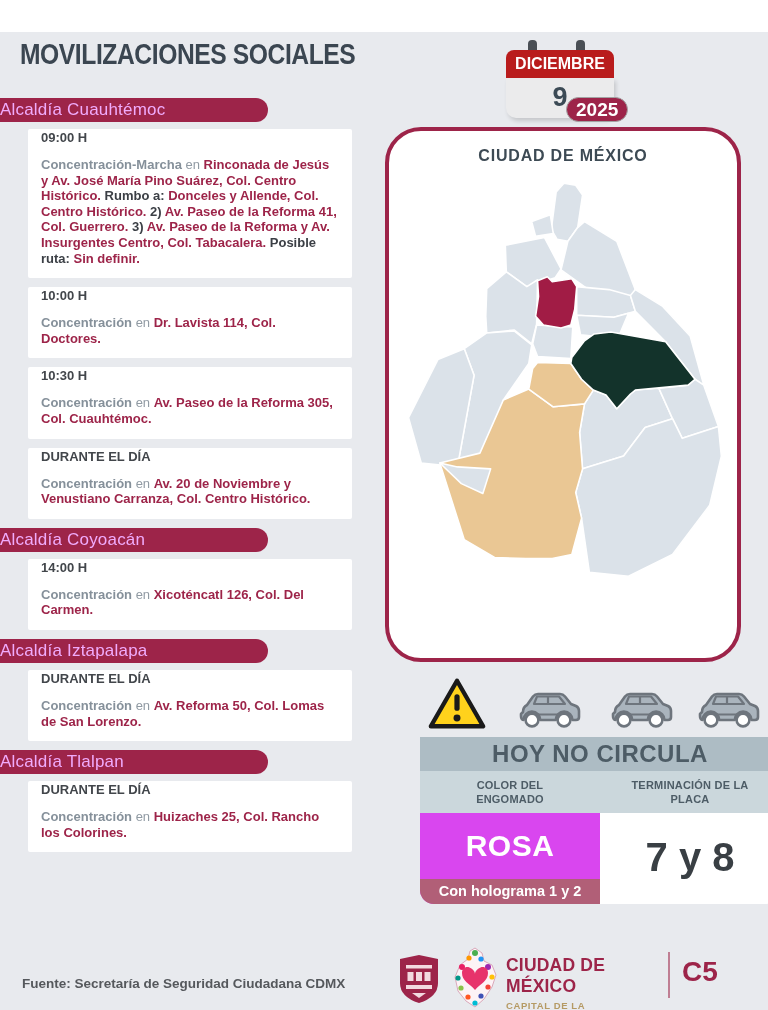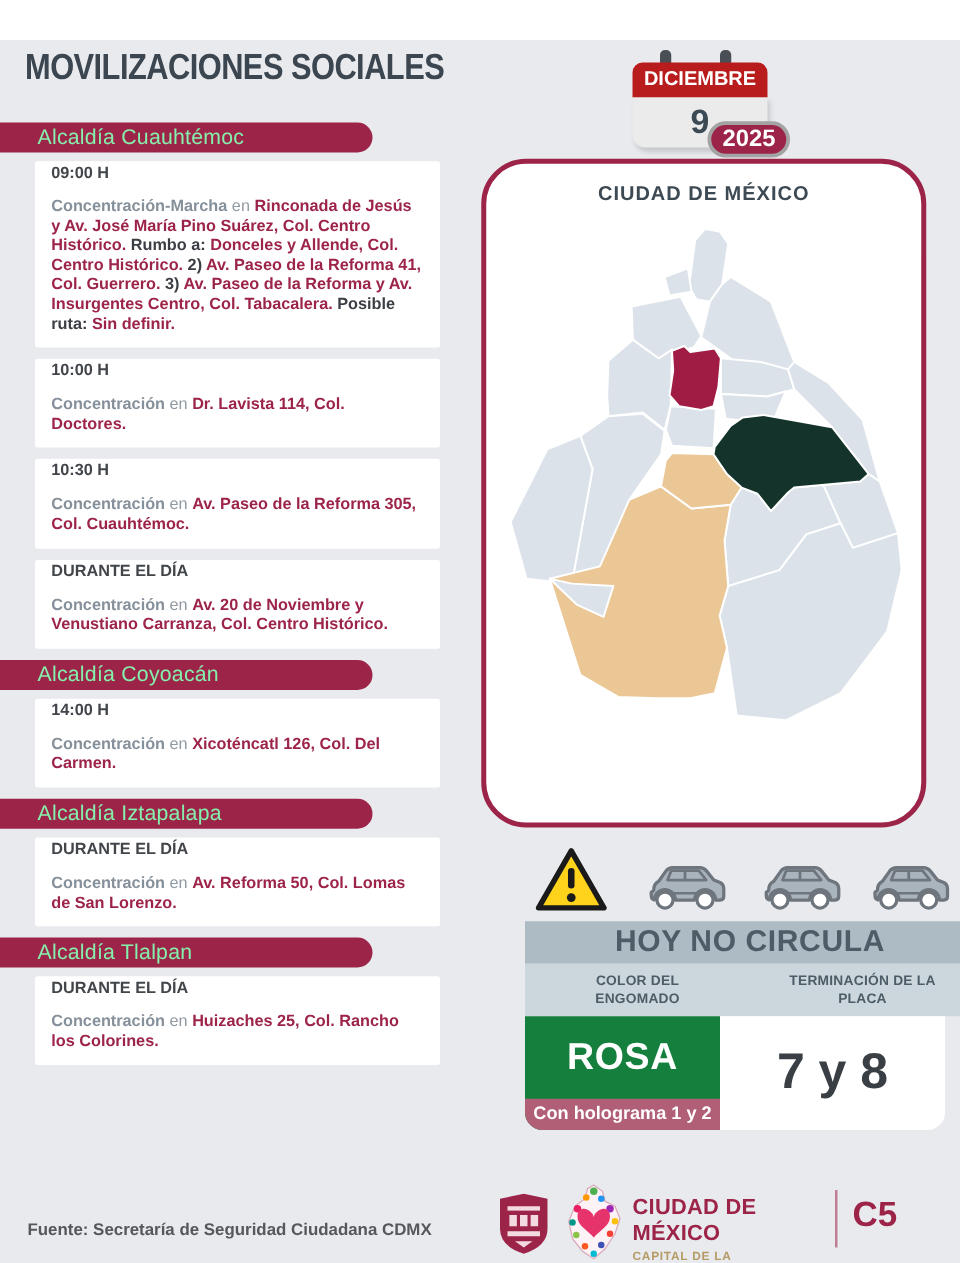--- a/index.html
+++ b/index.html
@@ -2,41 +2,41 @@
 <html><head>
 <meta charset="utf-8">
 <style>
   html,body{margin:0;padding:0;}
   .page{position:relative;width:768px;height:1010px;background:#e8eaee;overflow:hidden;
         font-family:"Liberation Sans",sans-serif;margin-top:32px;}
   
   .page-title{position:absolute;left:20px;top:6px;font-size:29px;font-weight:bold;
     color:#3b4651;letter-spacing:-.5px;transform:scaleX(.85);transform-origin:left top;white-space:nowrap;}
   #sections-root{position:absolute;left:0;top:57px;width:362px;}
-  .sec-header{height:24px;line-height:24px;background:#9d2449;color:#86efac;
-    border-radius:0 13px 13px 0;padding-left:30px;width:268px;font-size:17px;
+  .sec-header{height:24px;line-height:24px;background:#9d2449;color:#f0abfc;
+    border-radius:0 13px 13px 0;width:268px;font-size:17px;
     margin:9px 0 7px 0;letter-spacing:.2px;}
   .event-card{background:#ffffff;margin:0 10px 9px 28px;padding:1px 13px 12px 13px;border-radius:2px;}
   .event-time{font-size:13px;font-weight:bold;color:#42464b;}
   .event-text{margin:12px 0 0 0;font-size:13px;line-height:15.6px;}
   .seg-gray-bold{color:#85909a;font-weight:bold;}
   .seg-gray{color:#909aa3;}
   .seg-maroon{color:#9d2449;font-weight:bold;}
   .seg-dark{color:#3b3f45;font-weight:bold;}
   .source-note{position:absolute;left:22px;top:944px;font-size:13.5px;font-weight:bold;color:#55585c;}
   
   .calendar{position:absolute;left:506px;top:8px;width:108px;height:78px;}
   .cal-peg{position:absolute;top:0;width:9px;height:16px;background:#4a4f55;border-radius:4px;}
   .cal-peg.p1{left:22px;} .cal-peg.p2{left:70px;}
   .cal-header{position:absolute;top:10px;left:0;right:0;height:28px;background:#b91c1c;
     border-radius:8px 8px 0 0;color:#ffffff;font-size:16px;font-weight:bold;text-align:center;line-height:28px;}
   .cal-body{position:absolute;top:38px;left:0;right:0;height:40px;background:#ebebec;
     border-radius:0 0 10px 10px;box-shadow:2px 3px 4px rgba(0,0,0,.15);
     color:#3b4a55;font-size:27px;font-weight:bold;text-align:center;line-height:38px;}
-  .cal-year{position:absolute;left:60px;top:57px;background:#9d2449;border:3px solid #a3a3a3;
+  .cal-year{position:absolute;left:60px;top:57px;background:#9d2449;border:1px solid #a3a3a3;
     border-radius:15px;color:#ffffff;font-size:19px;font-weight:bold;padding:0 9px;line-height:23px;}
   
   .map-card{position:absolute;left:385px;top:95px;width:348px;height:527px;background:#ffffff;
     border:4px solid #9d2449;border-radius:36px;}
   .map-title{position:absolute;top:16px;left:0;right:0;text-align:center;font-size:16px;
     font-weight:bold;color:#3d4a54;letter-spacing:.8px;}
   .map-svg{position:absolute;left:0;top:0;width:100%;height:100%;}
   .mg{fill:#dbe2e9;stroke:#ffffff;stroke-width:1.6;stroke-linejoin:round;}
   .m-crimson{fill:#a11c45;stroke:#ffffff;stroke-width:1.6;stroke-linejoin:round;}
   .m-green{fill:#13332b;stroke:#ffffff;stroke-width:1.6;stroke-linejoin:round;}
@@ -44,21 +44,21 @@
   
   .hnc{position:absolute;left:378px;top:643px;width:360px;padding-left:42px;}
   .hnc-icons{position:relative;height:62px;}
   .hnc-band1{height:34px;background:#adbcc4;text-align:center;font-size:24px;font-weight:bold;
     color:#4d5c66;line-height:34px;letter-spacing:.5px;}
   .hnc-band2{height:42px;background:#cbd7dc;display:flex;}
   .hnc-col{flex:1;font-size:11px;font-weight:bold;color:#4d5c66;text-align:center;
     line-height:1.3;padding-top:7px;letter-spacing:.2px;}
   .hnc-col span{display:inline-block;max-width:135px;}
   .hnc-blocks{display:flex;height:91px;}
-  .hnc-left{width:156px;background:#15803d;position:relative;border-bottom-left-radius:14px;}
+  .hnc-left{width:180px;background:#d946ef;position:relative;border-bottom-left-radius:14px;}
   .hnc-rosa{height:66px;line-height:66px;text-align:center;color:#ffffff;font-size:30px;
     font-weight:bold;letter-spacing:.5px;}
   .hnc-holo{position:absolute;left:0;right:0;bottom:0;height:25px;background:#b15f77;
     border-bottom-left-radius:14px;color:#ffffff;font-size:14.5px;font-weight:bold;
     text-align:center;line-height:25px;}
   .hnc-right{width:180px;background:#ffffff;border-bottom-right-radius:14px;text-align:center;
     line-height:88px;font-size:40px;font-weight:bold;color:#393f44;}
   
   .brand{position:absolute;left:395px;top:912px;height:70px;}
   .brand-text{position:absolute;left:111px;top:11px;}

